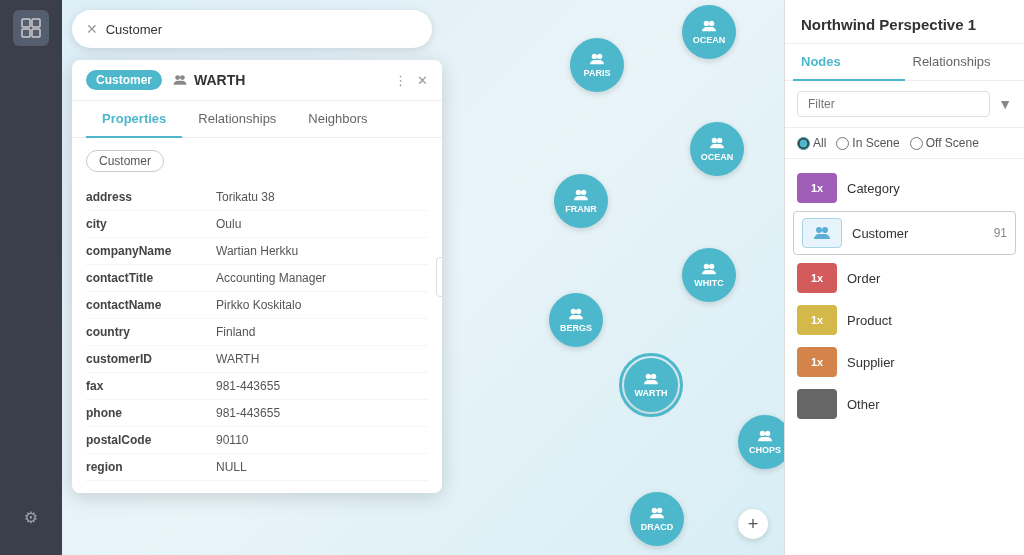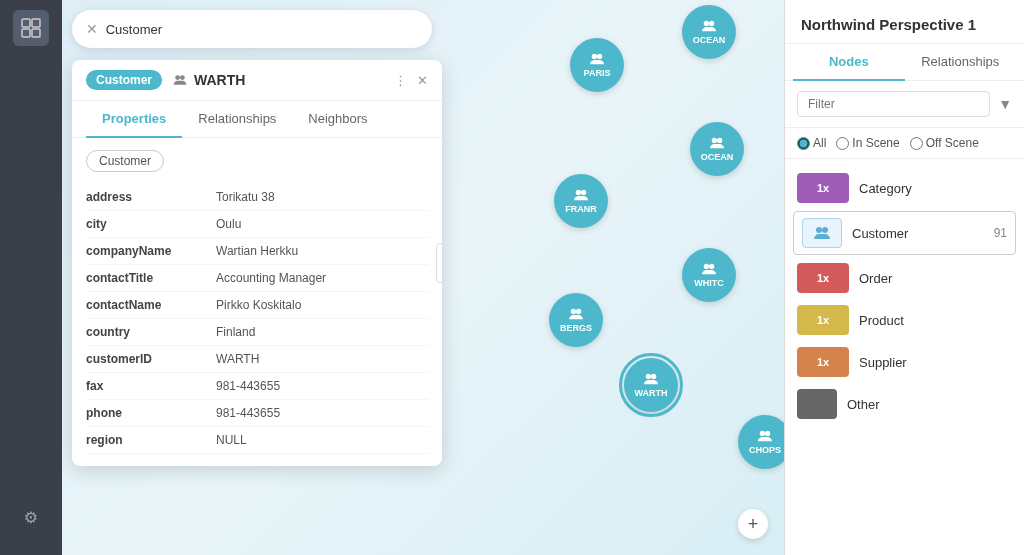--- a/index.html
+++ b/index.html
@@ -225,21 +225,20 @@
       color: #333;
       border-bottom: 1px solid #eee;
     }
     .right-panel-tabs {
       display: flex;
       border-bottom: 1px solid #eee;
       padding: 0 8px;
     }
     .right-panel-tab {
       flex: 1;
-      text-align: center;
       padding: 10px 8px;
       font-size: 13px;
       color: #666;
       cursor: pointer;
       border-bottom: 2px solid transparent;
       margin-bottom: -1px;
     }
     .right-panel-tab.active {
       color: #4db8cc;
       border-bottom-color: #4db8cc;
@@ -297,21 +296,21 @@
       gap: 10px;
       cursor: pointer;
     }
     .node-type-item.selected {
       border: 1px solid #ccc;
       border-radius: 4px;
       margin: 2px 8px;
       padding: 6px 8px;
     }
     .type-color-box {
-      width: 52px;
+      width: 40px;
       height: 30px;
       border-radius: 4px;
       display: flex;
       align-items: center;
       justify-content: center;
       color: white;
       font-size: 11px;
       font-weight: 700;
       flex-shrink: 0;
     }
@@ -458,20 +457,28 @@
     <span>WARTH</span>
   </div>
   <div class="node-circle" style="top:415px; left:676px;">
     <svg width="18" height="14" viewBox="0 0 20 16" fill="white">
         <circle cx="7" cy="5" r="3"></circle>
         <circle cx="13" cy="5" r="3"></circle>
         <path d="M2 14c0-3 3-5 5-5h6c2 0 5 2 5 5" fill="white"></path>
       </svg>
     <span>CHOPS</span>
   </div>
+  <div class="node-circle" style="top:492px; left:568px;">
+    <svg width="18" height="14" viewBox="0 0 20 16" fill="white">
+        <circle cx="7" cy="5" r="3"></circle>
+        <circle cx="13" cy="5" r="3"></circle>
+        <path d="M2 14c0-3 3-5 5-5h6c2 0 5 2 5 5" fill="white"></path>
+      </svg>
+    <span>DRACD</span>
+  </div>
 
   <div class="add-btn">+</div>
 
   <div class="search-bar">
     <div class="search-clear">✕</div>
     <input type="text" value="Customer" style="">
   </div>
 
   <div class="properties-panel">
     <div class="panel-header">
@@ -524,20 +531,24 @@
         <span class="property-key">customerID</span>
         <span class="property-value">WARTH</span>
       </div>
       <div class="property-row">
         <span class="property-key">fax</span>
         <span class="property-value">981-443655</span>
       </div>
       <div class="property-row">
         <span class="property-key">phone</span>
         <span class="property-value">981-443655</span>
+      </div>
+      <div class="property-row">
+        <span class="property-key">postalCode</span>
+        <span class="property-value">90110</span>
       </div>
       <div class="property-row">
         <span class="property-key">region</span>
         <span class="property-value">NULL</span>
       </div>
     </div>
     <div class="expand-handle">⋮</div>
   </div>
 </div>
 

